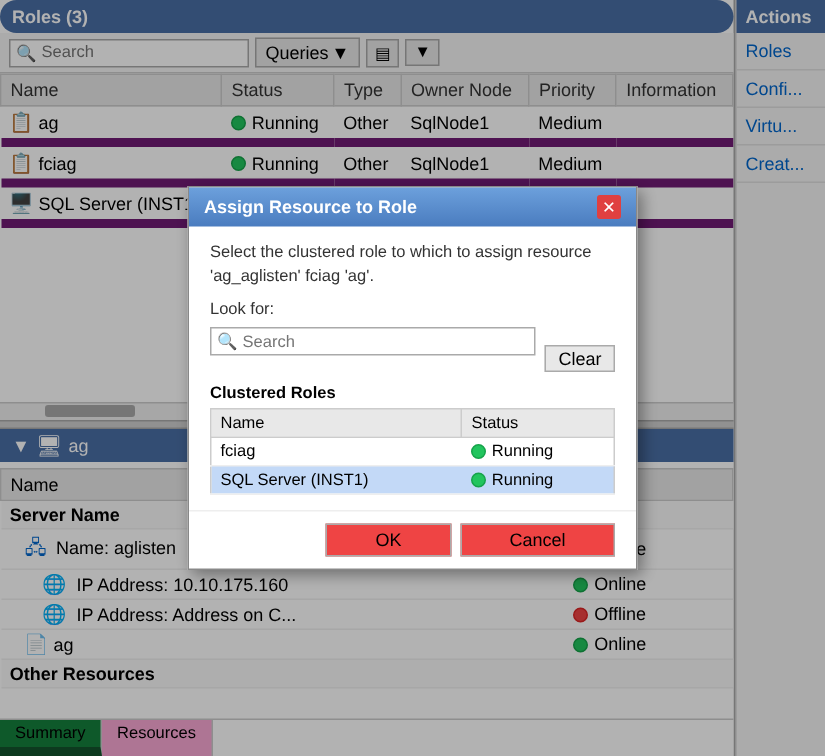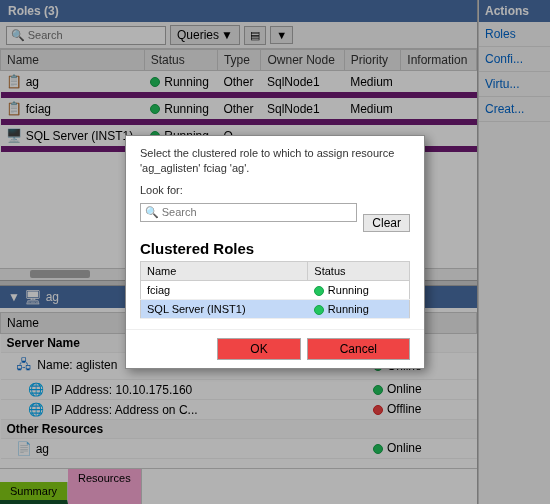--- a/index.html
+++ b/index.html
@@ -2,21 +2,21 @@
 <html><head>
   <meta charset="utf-8">
   <style>
     * { box-sizing: border-box; margin: 0; padding: 0; font-family: 'Segoe UI', Tahoma, Arial, sans-serif; font-size: 12px; }
     body { width: 550px; height: 504px; overflow: hidden; background: #f0f0f0; display: flex; flex-direction: row; }
 
     
     .main-panel { flex: 1; display: flex; flex-direction: column; background: #fff; border-right: 1px solid #aaa; }
 
     
-    .title-bar { background: #4a6fa5; color: white; padding: 4px 8px; font-weight: bold; font-size: 12px; display: flex; align-items: center; justify-content: space-between; }
+    .title-bar { background: #4a6fa5; color: white; padding: 4px 8px; font-weight: bold; font-size: 12px; display: flex; align-items: center; justify-content: space-between; border-radius: 11px; }
 
     
     .toolbar { background: #f5f5f5; border-bottom: 1px solid #ccc; padding: 3px 6px; display: flex; align-items: center; gap: 4px; }
     .search-box { display: flex; align-items: center; border: 1px solid #aaa; background: white; padding: 2px 4px; flex: 1; max-width: 160px; }
     .search-box input { border: none; outline: none; font-size: 11px; width: 100%; background: transparent; color: #999; }
     .queries-btn { background: #e8e8e8; border: 1px solid #aaa; padding: 2px 6px; font-size: 11px; cursor: pointer; display: flex; align-items: center; gap: 2px; }
     .icon-btn { background: #e8e8e8; border: 1px solid #aaa; padding: 2px 5px; cursor: pointer; font-size: 11px; }
 
     
     .roles-table { width: 100%; border-collapse: collapse; }
@@ -38,44 +38,44 @@
     .bottom-table td { padding: 2px 6px; border-bottom: 1px solid #f0f0f0; vertical-align: middle; }
 
     
     .section-header { font-weight: bold; padding: 4px 6px; background: #f9f9f9; }
     .indented { padding-left: 16px !important; }
     .indented2 { padding-left: 28px !important; }
 
     
     .tab-bar { border-top: 1px solid #ccc; display: flex; }
     .tab { padding: 3px 10px; border-right: 1px solid #ccc; cursor: pointer; background: #f9a8d4; font-size: 11px; }
-    .tab.active { background: #84cc16; border-bottom: 4px solid #14532d; margin-top: 13px; }
+    .tab.active { background: #15803d; border-bottom: 6px solid #14532d; }
 
     
     .table-container { overflow: auto; flex: 1; }
     .h-scroll { height: 12px; background: #f0f0f0; border-top: 1px solid #ccc; display: flex; align-items: center; }
     .h-scroll-thumb { width: 60px; height: 8px; background: #aaa; margin: 2px 30px; border-radius: 2px; }
 
     
-    .right-sidebar { width: 72px; background: #f5f5f5; border-left: 1px solid #ccc; display: flex; flex-direction: column; }
+    .right-sidebar { width: 60px; background: #f5f5f5; border-left: 1px solid #ccc; display: flex; flex-direction: column; }
     .sidebar-title { background: #4a6fa5; color: white; padding: 4px 6px; font-size: 12px; font-weight: bold; }
     .sidebar-item { padding: 5px 6px; font-size: 11px; color: #0066cc; cursor: pointer; border-bottom: 1px solid #e0e0e0; }
 
     
     .modal-overlay { position: fixed; top: 0; left: 0; width: 550px; height: 504px; background: rgba(0,0,0,0.3); display: flex; align-items: center; justify-content: center; z-index: 100; }
     .modal { background: white; border: 1px solid #888; box-shadow: 3px 3px 10px rgba(0,0,0,0.4); width: 300px; display: flex; flex-direction: column; }
     .modal-title { background: linear-gradient(to bottom, #6ca0dc, #4a7cbf); color: white; padding: 5px 10px; display: flex; align-items: center; justify-content: space-between; font-size: 12px; font-weight: bold; }
     .modal-close { background: #e04040; border: none; color: white; width: 16px; height: 16px; font-size: 11px; cursor: pointer; display: flex; align-items: center; justify-content: center; border-radius: 2px; }
     .modal-body { padding: 10px 14px; }
     .modal-body p { font-size: 11px; margin-bottom: 8px; color: #333; line-height: 1.4; }
     .modal-label { font-size: 11px; margin-bottom: 4px; color: #333; }
     .modal-search { display: flex; align-items: center; border: 1px solid #aaa; background: white; padding: 2px 4px; margin-bottom: 8px; }
     .modal-search input { border: none; outline: none; font-size: 11px; flex: 1; color: #999; }
     .clear-btn { background: #e8e8e8; border: 1px solid #aaa; padding: 1px 8px; font-size: 11px; cursor: pointer; margin-top: 14px; }
-    .clustered-label { font-size: 15px; font-weight: bold; margin-bottom: 4px; }
+    .clustered-label { font-size: 11px; font-weight: bold; margin-bottom: 4px; }
     .modal-table { width: 100%; border-collapse: collapse; border: 1px solid #ccc; }
     .modal-table th { background: #e8e8e8; border: 1px solid #ccc; padding: 3px 6px; text-align: left; font-weight: normal; font-size: 11px; }
     .modal-table td { border-bottom: 1px solid #eee; padding: 3px 6px; font-size: 11px; vertical-align: middle; }
     .modal-table tr.selected td { background: #c3d9f7; }
     .modal-footer { padding: 8px 14px; display: flex; justify-content: flex-end; gap: 6px; border-top: 1px solid #eee; }
     .modal-btn { background: #ef4444; border: 1px solid #aaa; padding: 3px 32px; font-size: 11px; cursor: pointer; }
   </style>
 </head>
 <body>
 
@@ -188,30 +188,30 @@
           <tr>
             <td class="indented2">
               <span style="color:#0066cc; font-size:13px; margin-right:3px;">🌐</span>
               IP Address: Address on C...
             </td>
             <td>
               <span class="status-dot dot-red"></span>Offline
             </td>
           </tr>
           <tr>
+            <td class="indented">
+              <span style="font-size:13px; margin-right:3px;">📄</span>ag
+            </td>
+            <td>
+              <span class="status-dot dot-green"></span>Online
+            </td>
+          </tr>
+          <tr>
             <td colspan="2" class="section-header">
               <strong>Other Resources</strong>
-            </td>
-          </tr>
-          <tr>
-            <td class="indented">
-              <span style="font-size:13px; margin-right:3px;">📄</span>ag
-            </td>
-            <td>
-              <span class="status-dot dot-green"></span>Online
             </td>
           </tr>
         </tbody>
       </table>
     </div>
 
     <div class="tab-bar">
       <div class="tab active">Summary</div>
       <div class="tab">Resources</div>
     </div>
@@ -231,20 +231,24 @@
   <div class="sidebar-item">
     <span>Virtu...</span>
   </div>
   <div class="sidebar-item">
     <span>Creat...</span>
   </div>
 </div>
 
 <div class="modal-overlay">
   <div class="modal">
+    <div class="modal-title">
+      <span>Assign Resource to Role</span>
+      <button class="modal-close">✕</button>
+    </div>
     <div class="modal-body">
       <p>Select the clustered role to which to assign resource 'ag_aglisten' fciag 'ag'.</p>
       <div class="modal-label">Look for:</div>
       <div style="display:flex; align-items:center; gap:6px; margin-bottom:8px;">
         <div class="modal-search" style="flex:1;">
           <span style="color:#888; font-size:11px; margin-right:3px;">🔍</span>
           <input type="text" style="color: rgb(153, 153, 153); border: none; outline: none; font-size: 11px; width: 100%; background: transparent;" placeholder="Search">
         </div>
         <button class="clear-btn">
           <span>Clear</span>

